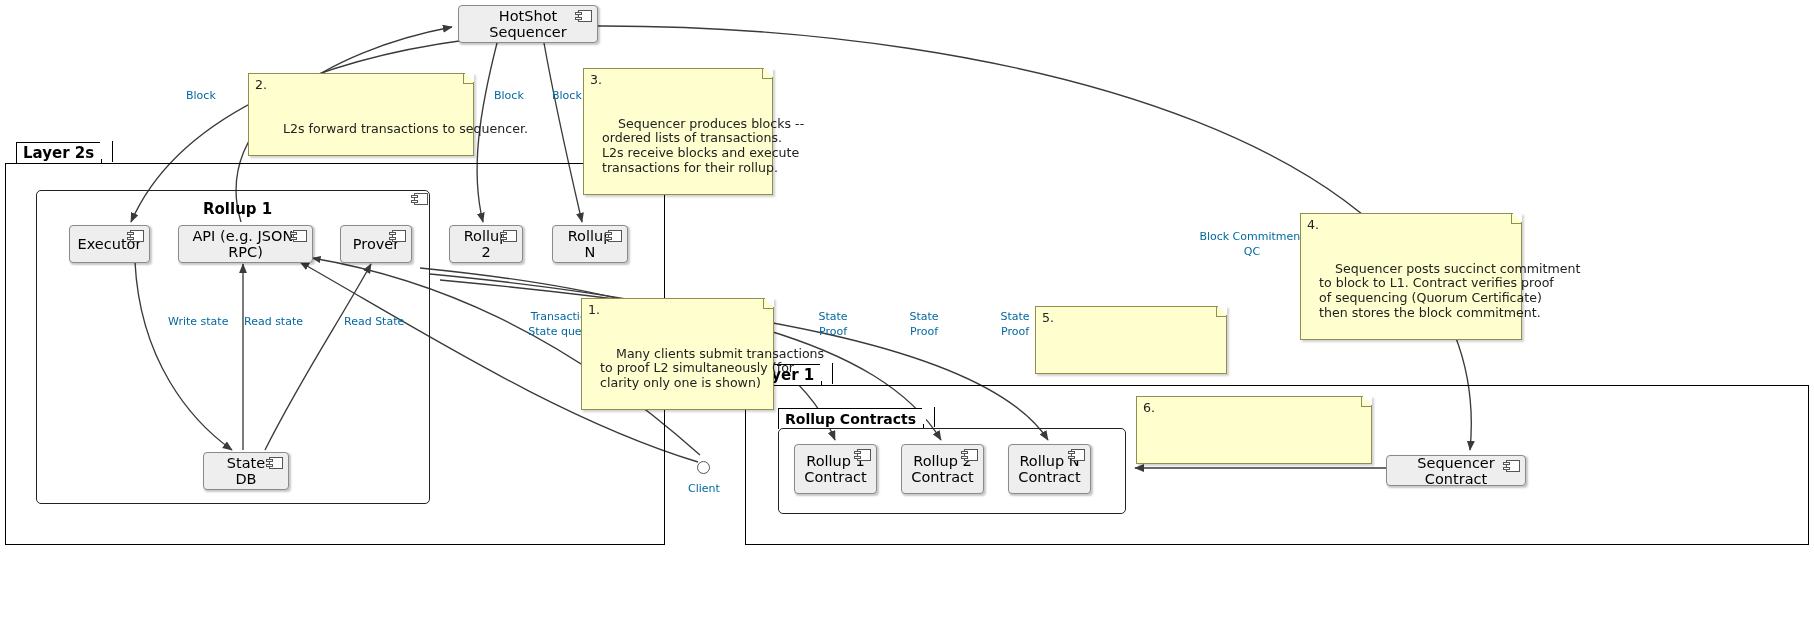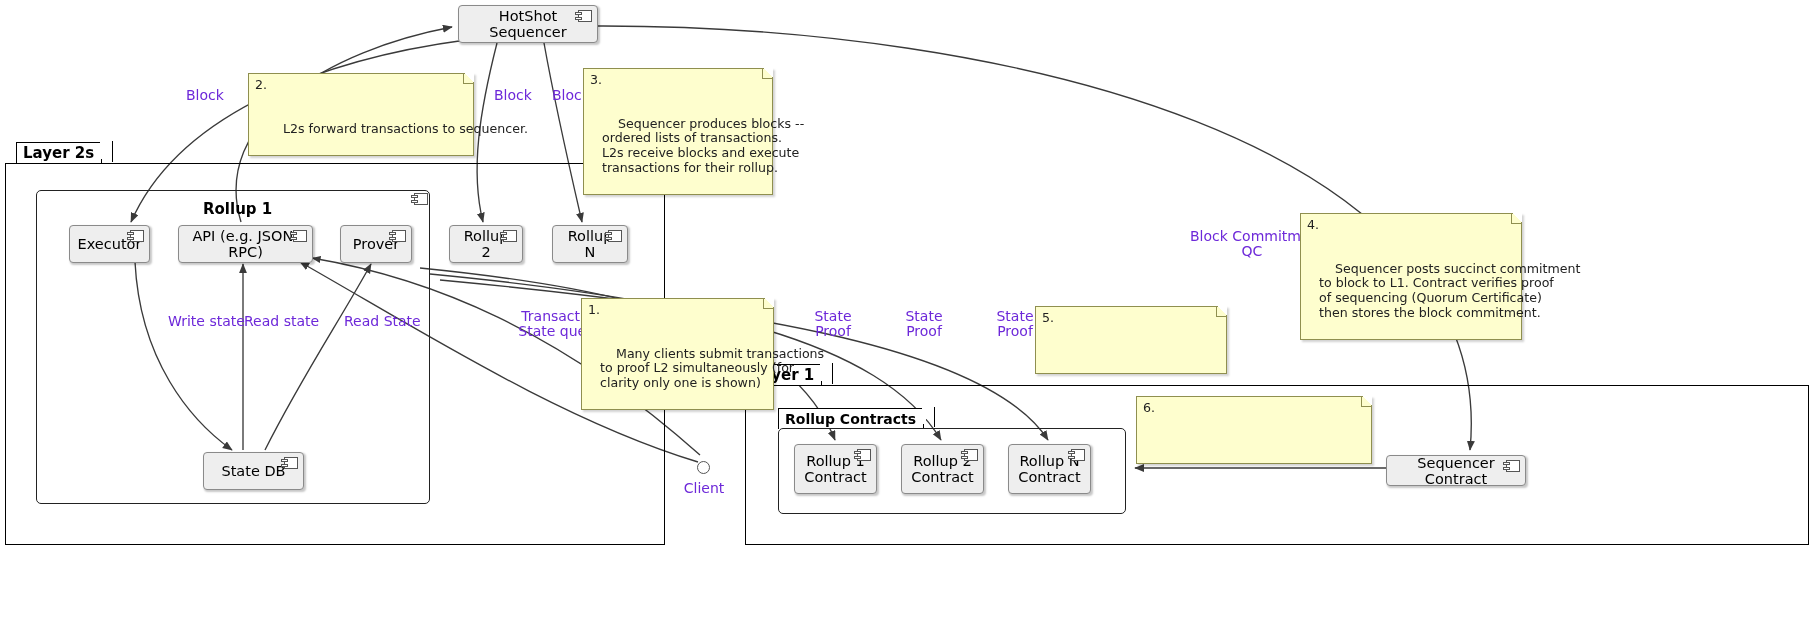--- a/index.html
+++ b/index.html
@@ -37,21 +37,21 @@
   .note{position:absolute;box-sizing:border-box;background:#FEFECE;border:1px solid #8f8f4f;
         font-size:12.6px;line-height:14.6px;color:#222;padding:4px 6px 4px 6px;
         box-shadow:1.5px 1.5px 2px rgba(0,0,0,.18);white-space:pre;}
   .note .fold{position:absolute;right:-1px;top:-1px;width:11px;height:11px;
         background:linear-gradient(to bottom left,#fff 49.5%,transparent 50%);
         border-left:1px solid #8f8f4f;border-bottom:1px solid #8f8f4f;box-sizing:border-box;}
   .note.nb{padding-left:18px;}
   .note .num{position:absolute;left:6px;top:4px;}
 
   
-  .lbl{position:absolute;font-size:14px;line-height:15px;color:#6d28d9;white-space:pre;}
+  .lbl{position:absolute;font-size:11px;line-height:15px;color:#0369a1;white-space:pre;}
   .lbl.ctr{text-align:center;}
 
   
   .iface{position:absolute;width:13px;height:13px;border-radius:50%;
          background:#fff;border:1.4px solid #555;box-sizing:border-box;}
 </style>
 </head>
 <body>
 
 <div id="stage">
@@ -139,21 +139,21 @@
 
   <div class="comp" style="left:340px;top:225px;width:72px;height:38px;">
     <span class="c-ico">
       <span class="bx"></span>
         <span class="t1"></span>
         <span class="t2"></span>
       </span>
     <span>Prover</span>
   </div>
 
-  <div class="comp" style="left:203px;top:452px;width:101px;height:38px;">
+  <div class="comp" style="left:203px;top:452px;width:86px;height:38px;">
     <span class="c-ico">
       <span class="bx"></span>
         <span class="t1"></span>
         <span class="t2"></span>
       </span>
     <span>State DB</span>
   </div>
 
   <div class="comp" style="left:449px;top:225px;width:74px;height:38px;">
     <span class="c-ico">

